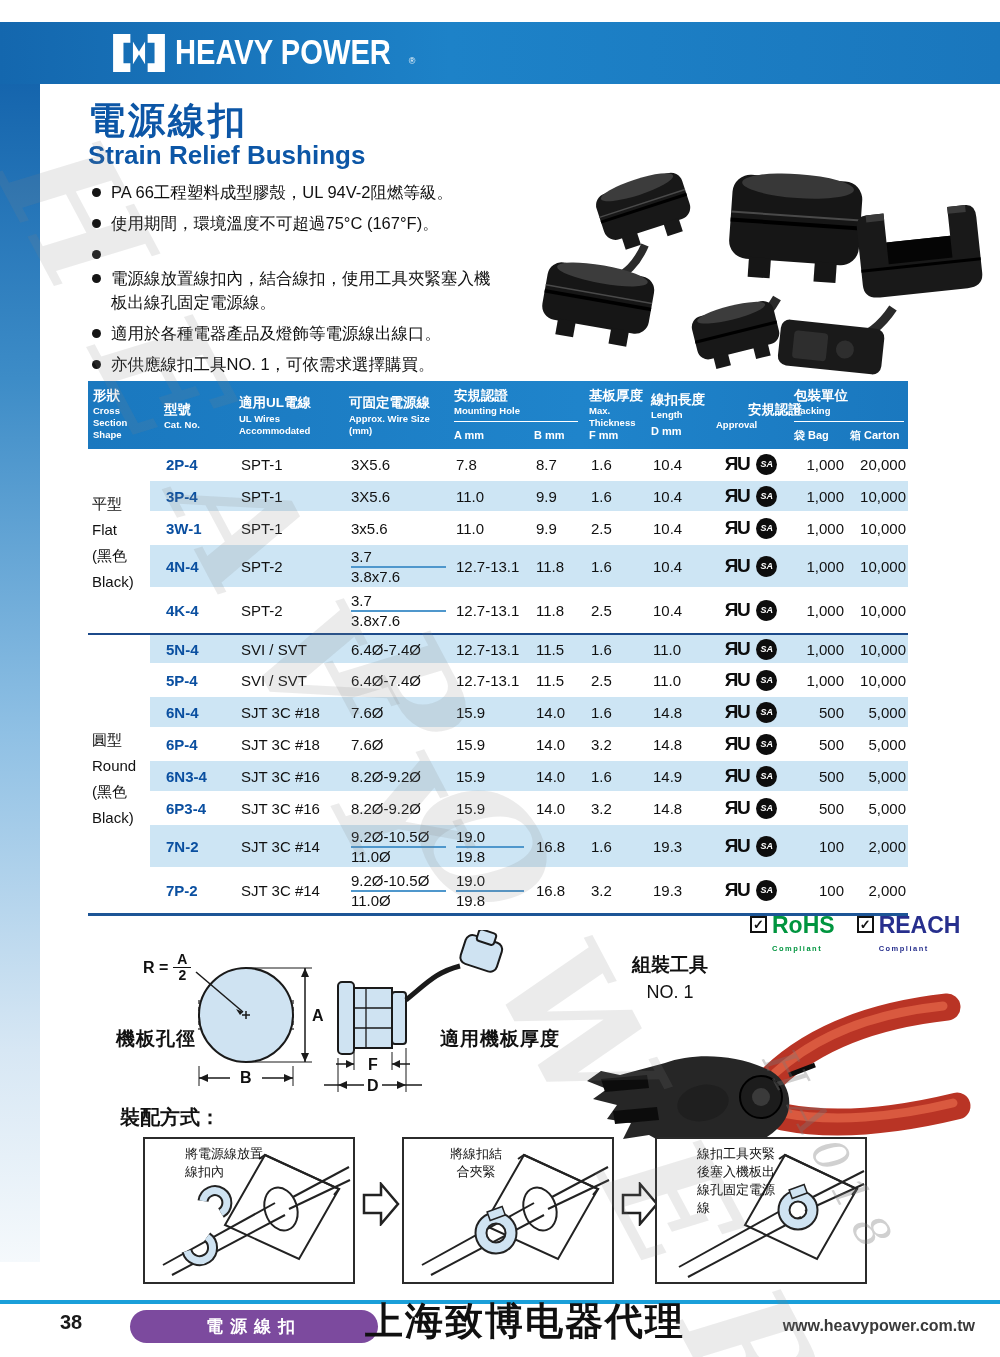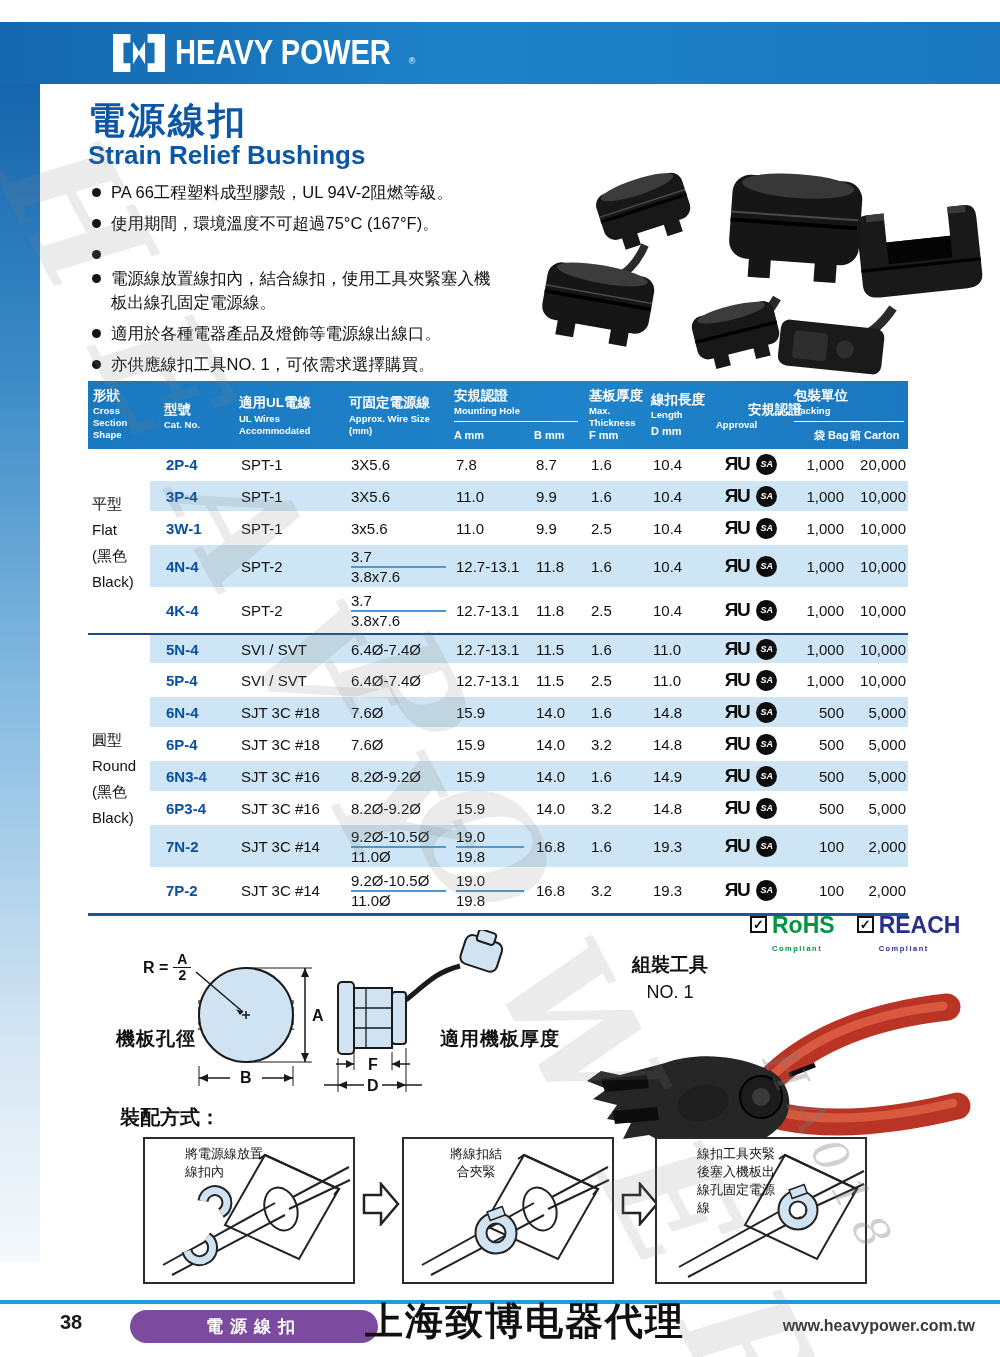--- a/index.html
+++ b/index.html
@@ -226,21 +226,21 @@
       <span class="he" style="left:501px;top:36px">Thickness</span>
       <span class="he" style="left:501px;top:48px;font-size:11px">F mm</span>
       <span class="h" style="left:563px;top:10px">線扣長度</span>
       <span class="he" style="left:563px;top:28px">Length</span>
       <span class="he" style="left:563px;top:44px;font-size:11px">D mm</span>
       <span class="h" style="left:660px;top:20px">安規認證</span>
       <span class="he" style="left:628px;top:38px">Approval</span>
       <span class="h" style="left:706px;top:6px">包裝單位</span>
       <span class="he" style="left:706px;top:24px">Packing</span>
       <span class="hu" style="left:706px;top:40px;width:110px"></span>
-      <span class="he" style="left:726px;top:48px;font-size:11px">袋 Bag</span>
+      <span class="he" style="left:706px;top:48px;font-size:11px">袋 Bag</span>
       <span class="he" style="left:762px;top:48px;font-size:11px">箱 Carton</span>
     </div>
     <div class="tbody">
       <div class="grp" style="top:42px">
         <div>平型</div>
         <div>Flat</div>
         <div>(黑色</div>
         <div>Black)</div>
       </div>
       <div class="grp" style="top:278px">

